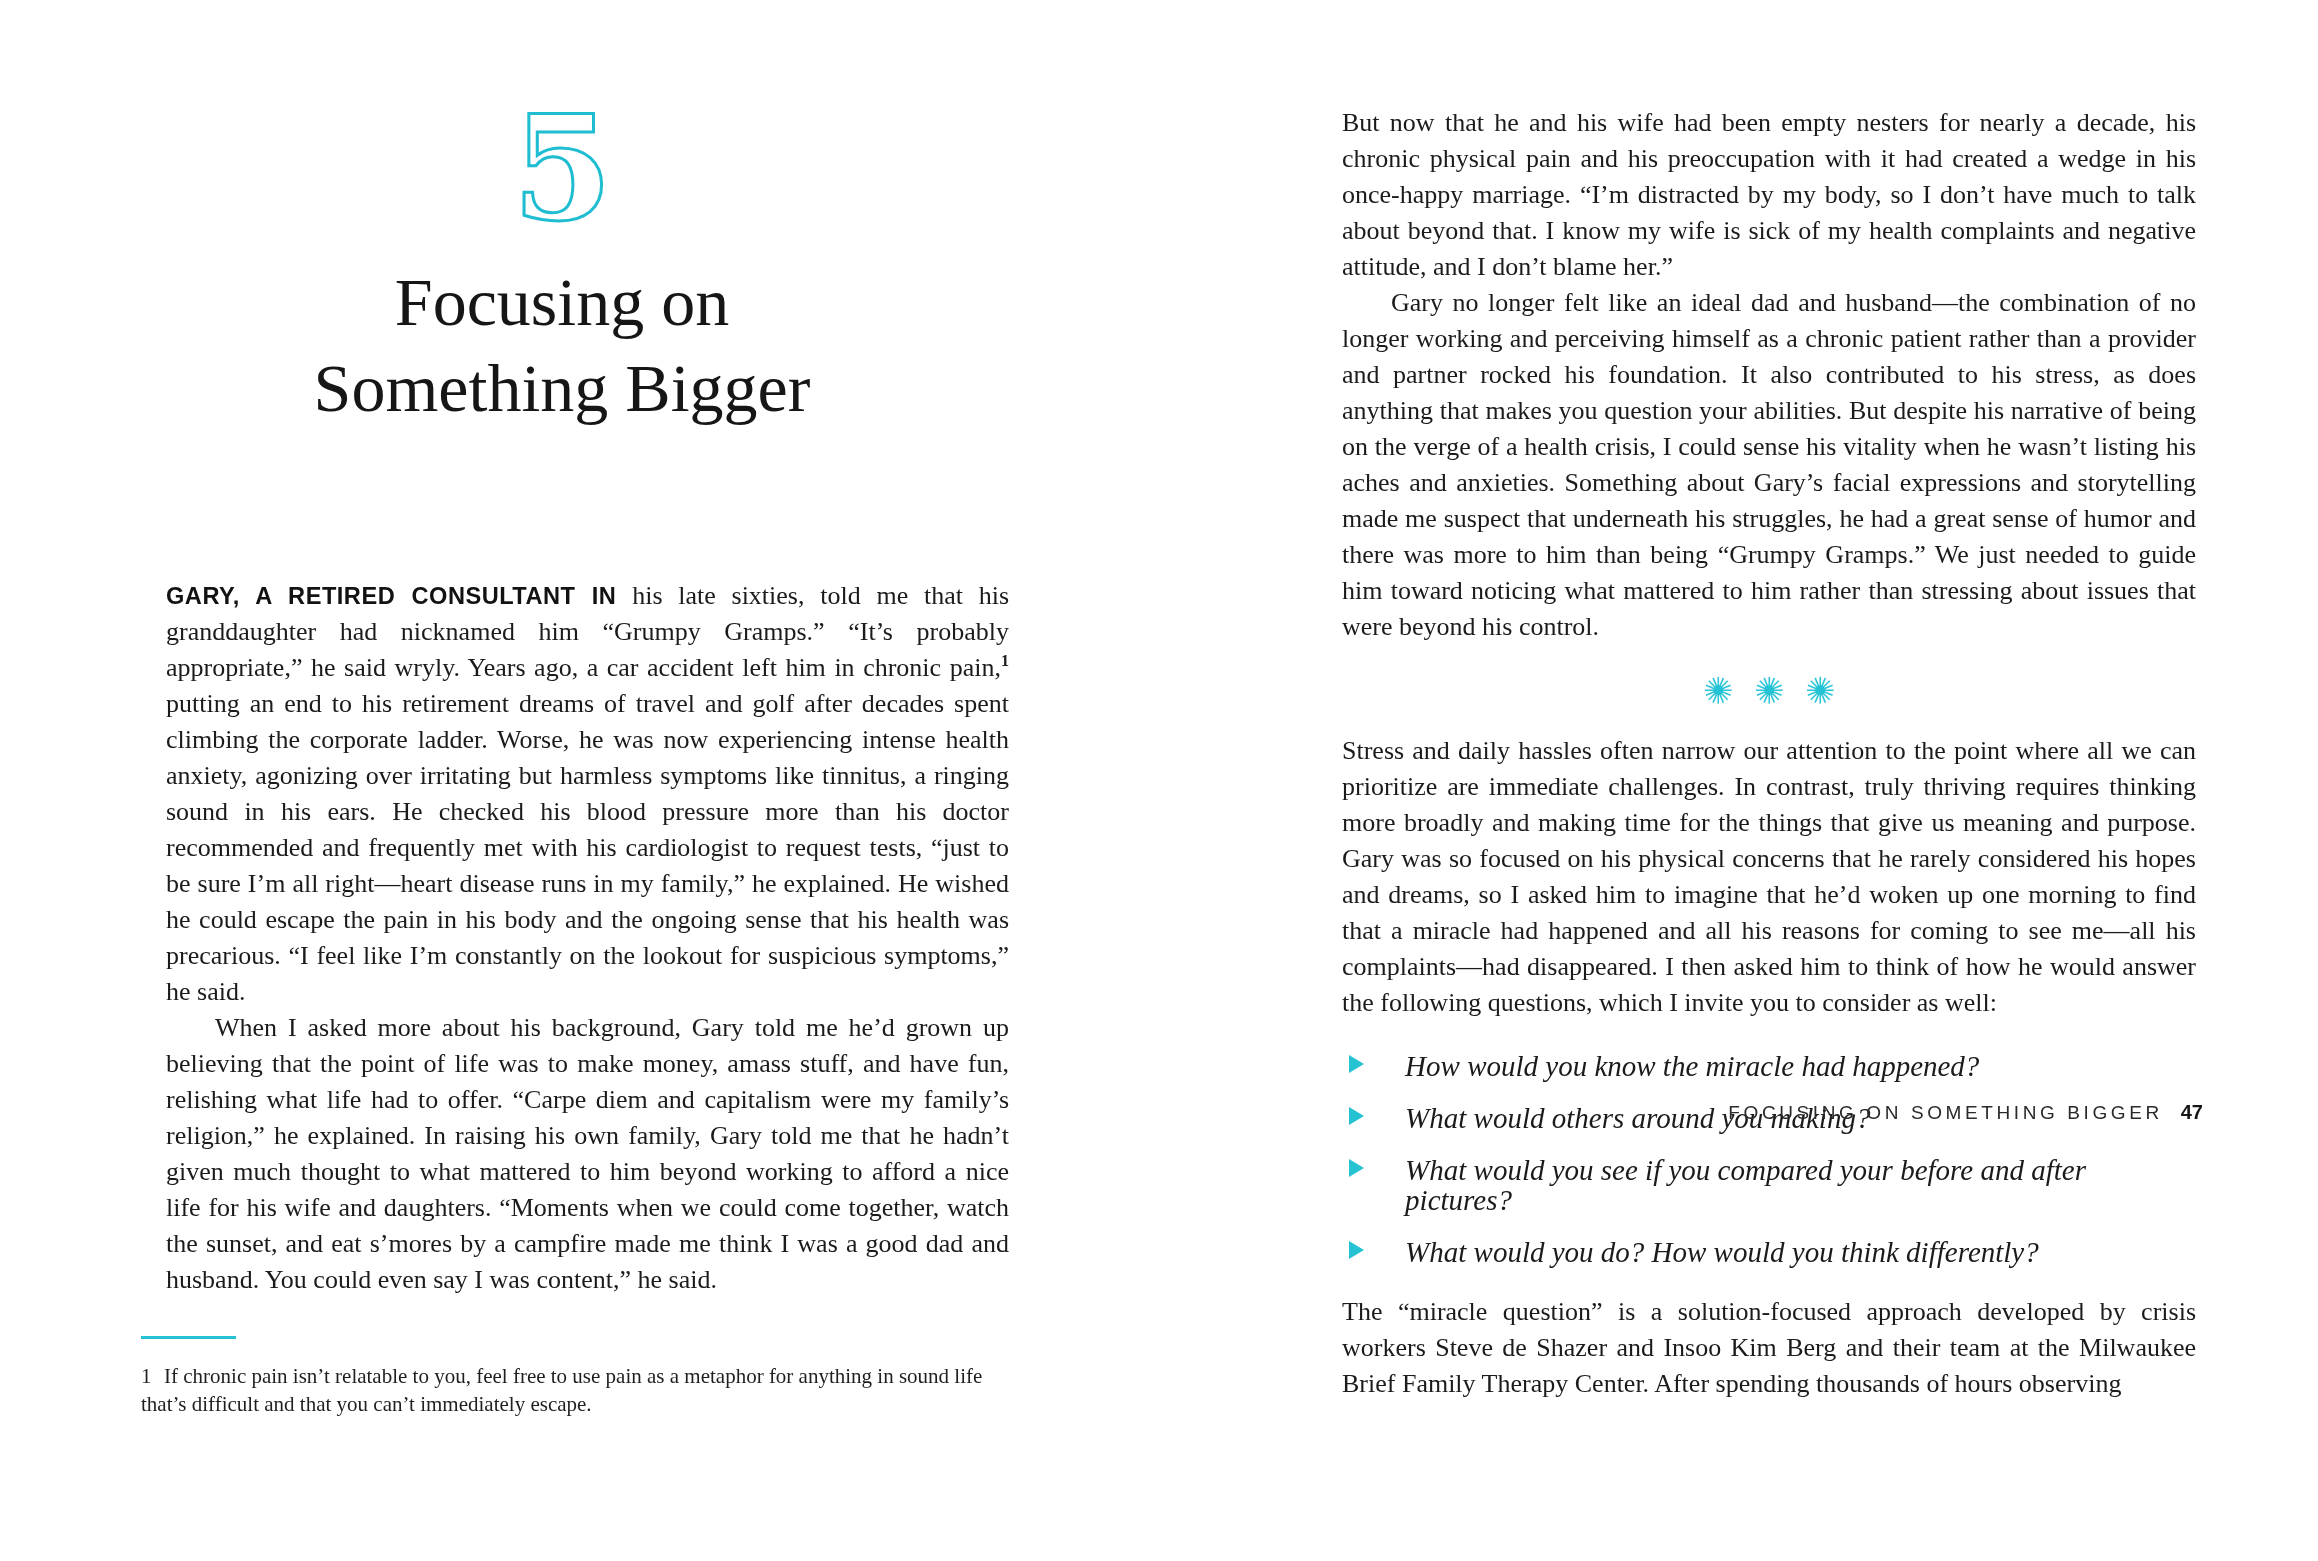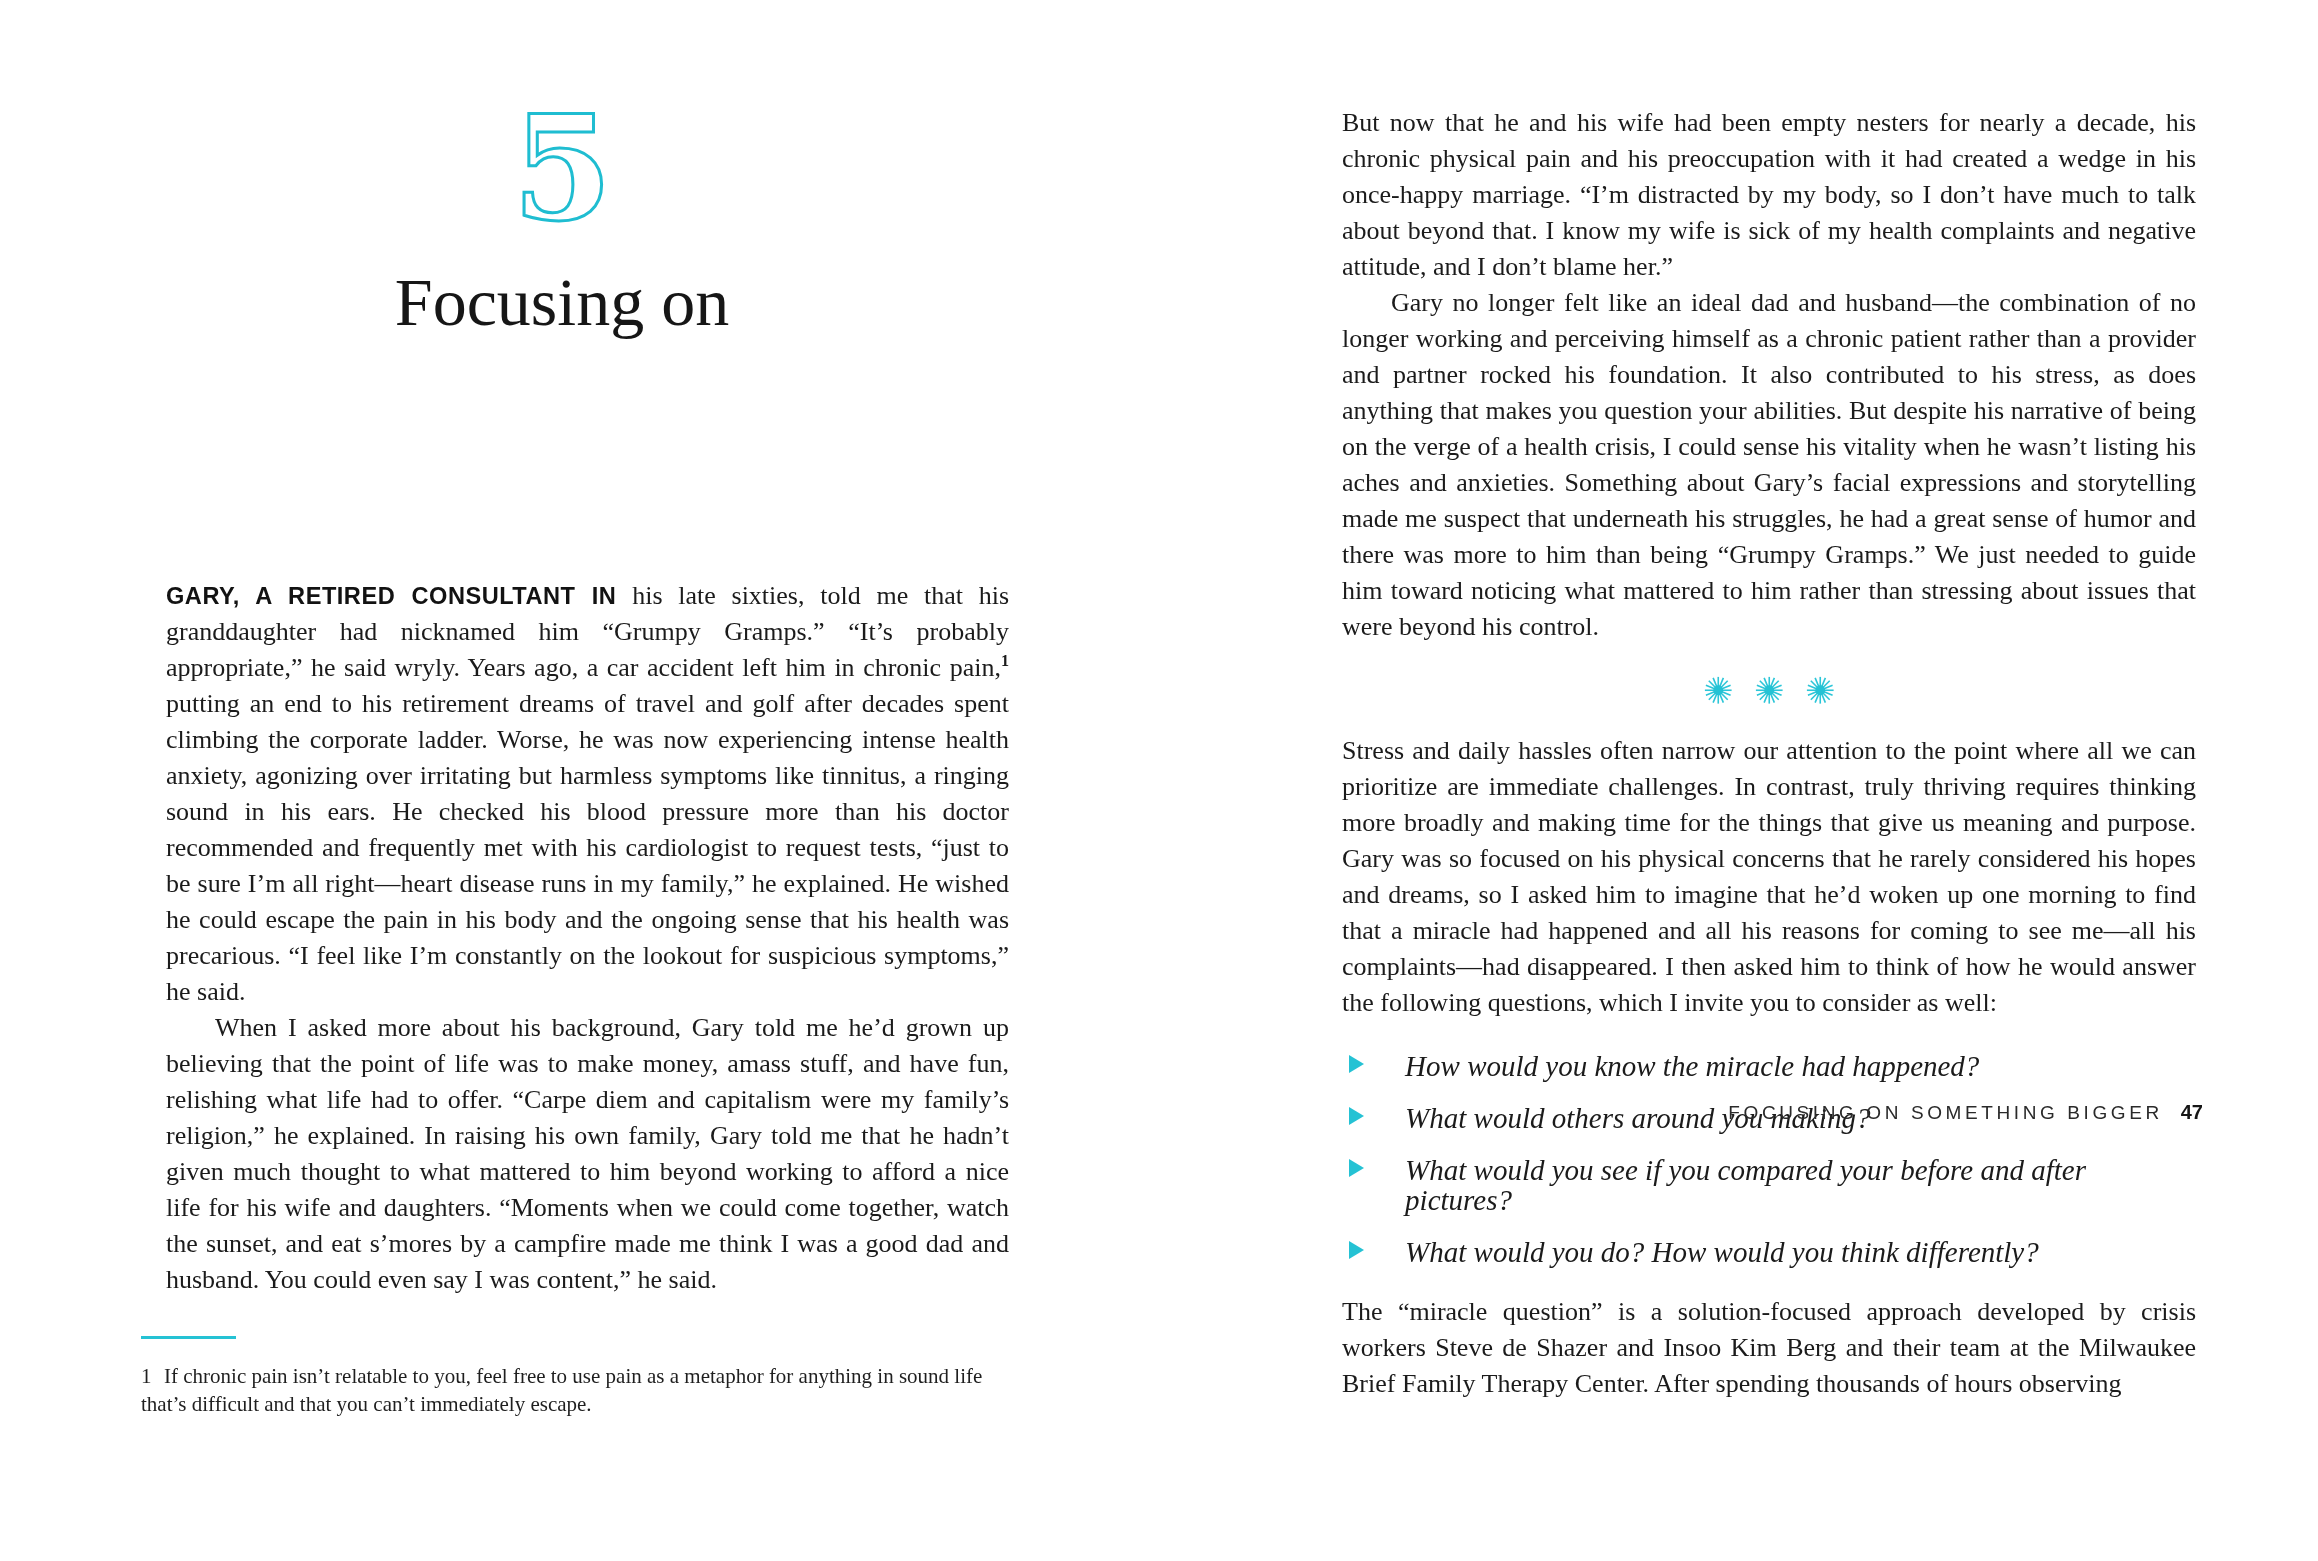--- a/index.html
+++ b/index.html
@@ -160,20 +160,21 @@
   <div class="left-page">
 
     <div class="chapter-head">
       <svg class="chapter-number-svg" width="169" height="165" viewBox="0 0 190 185">
         <text x="95" y="158" text-anchor="middle" font-family="DejaVu Serif, Liberation Serif, serif" font-size="162" font-weight="700" fill="none" stroke="#1fbdd1" stroke-width="3.4">5</text>
       </svg>
     </div>
 
     <div class="chapter-title">
       <div>Focusing on</div>
+      <div>Something Bigger</div>
     </div>
 
     <div class="left-body">
       <p><span class="para-lead">GARY, A RETIRED CONSULTANT IN</span><span> his late sixties, told me that his granddaughter had nicknamed him “Grumpy Gramps.” “It’s probably appropriate,” he said wryly. Years ago, a car accident left him in chronic pain,</span><sup class="footnote-marker-sup">1</sup><span> putting an end to his retirement dreams of travel and golf after decades spent climbing the corporate ladder. Worse, he was now experiencing intense health anxiety, agonizing over irritating but harmless symptoms like tinnitus, a ringing sound in his ears. He checked his blood pressure more than his doctor recommended and frequently met with his cardiologist to request tests, “just to be sure I’m all right—heart disease runs in my family,” he explained. He wished he could escape the pain in his body and the ongoing sense that his health was precarious. “I feel like I’m constantly on the lookout for suspicious symptoms,” he said.</span></p>
       <p class="indent-para">When I asked more about his background, Gary told me he’d grown up believing that the point of life was to make money, amass stuff, and have fun, relishing what life had to offer. “Carpe diem and capitalism were my family’s religion,” he explained. In raising his own family, Gary told me that he hadn’t given much thought to what mattered to him beyond working to afford a nice life for his wife and daughters. “Moments when we could come together, watch the sunset, and eat s’mores by a campfire made me think I was a good dad and husband. You could even say I was content,” he said.</p>
     </div>
 
     <div class="footnote-block">
       <div class="footnote-rule" style="background:#25c2d4"></div>
       <div class="footnote-text"><span class="footnote-num">1</span><span>If chronic pain isn’t relatable to you, feel free to use pain as a metaphor for anything in sound life that’s difficult and that you can’t immediately escape.</span></div>

